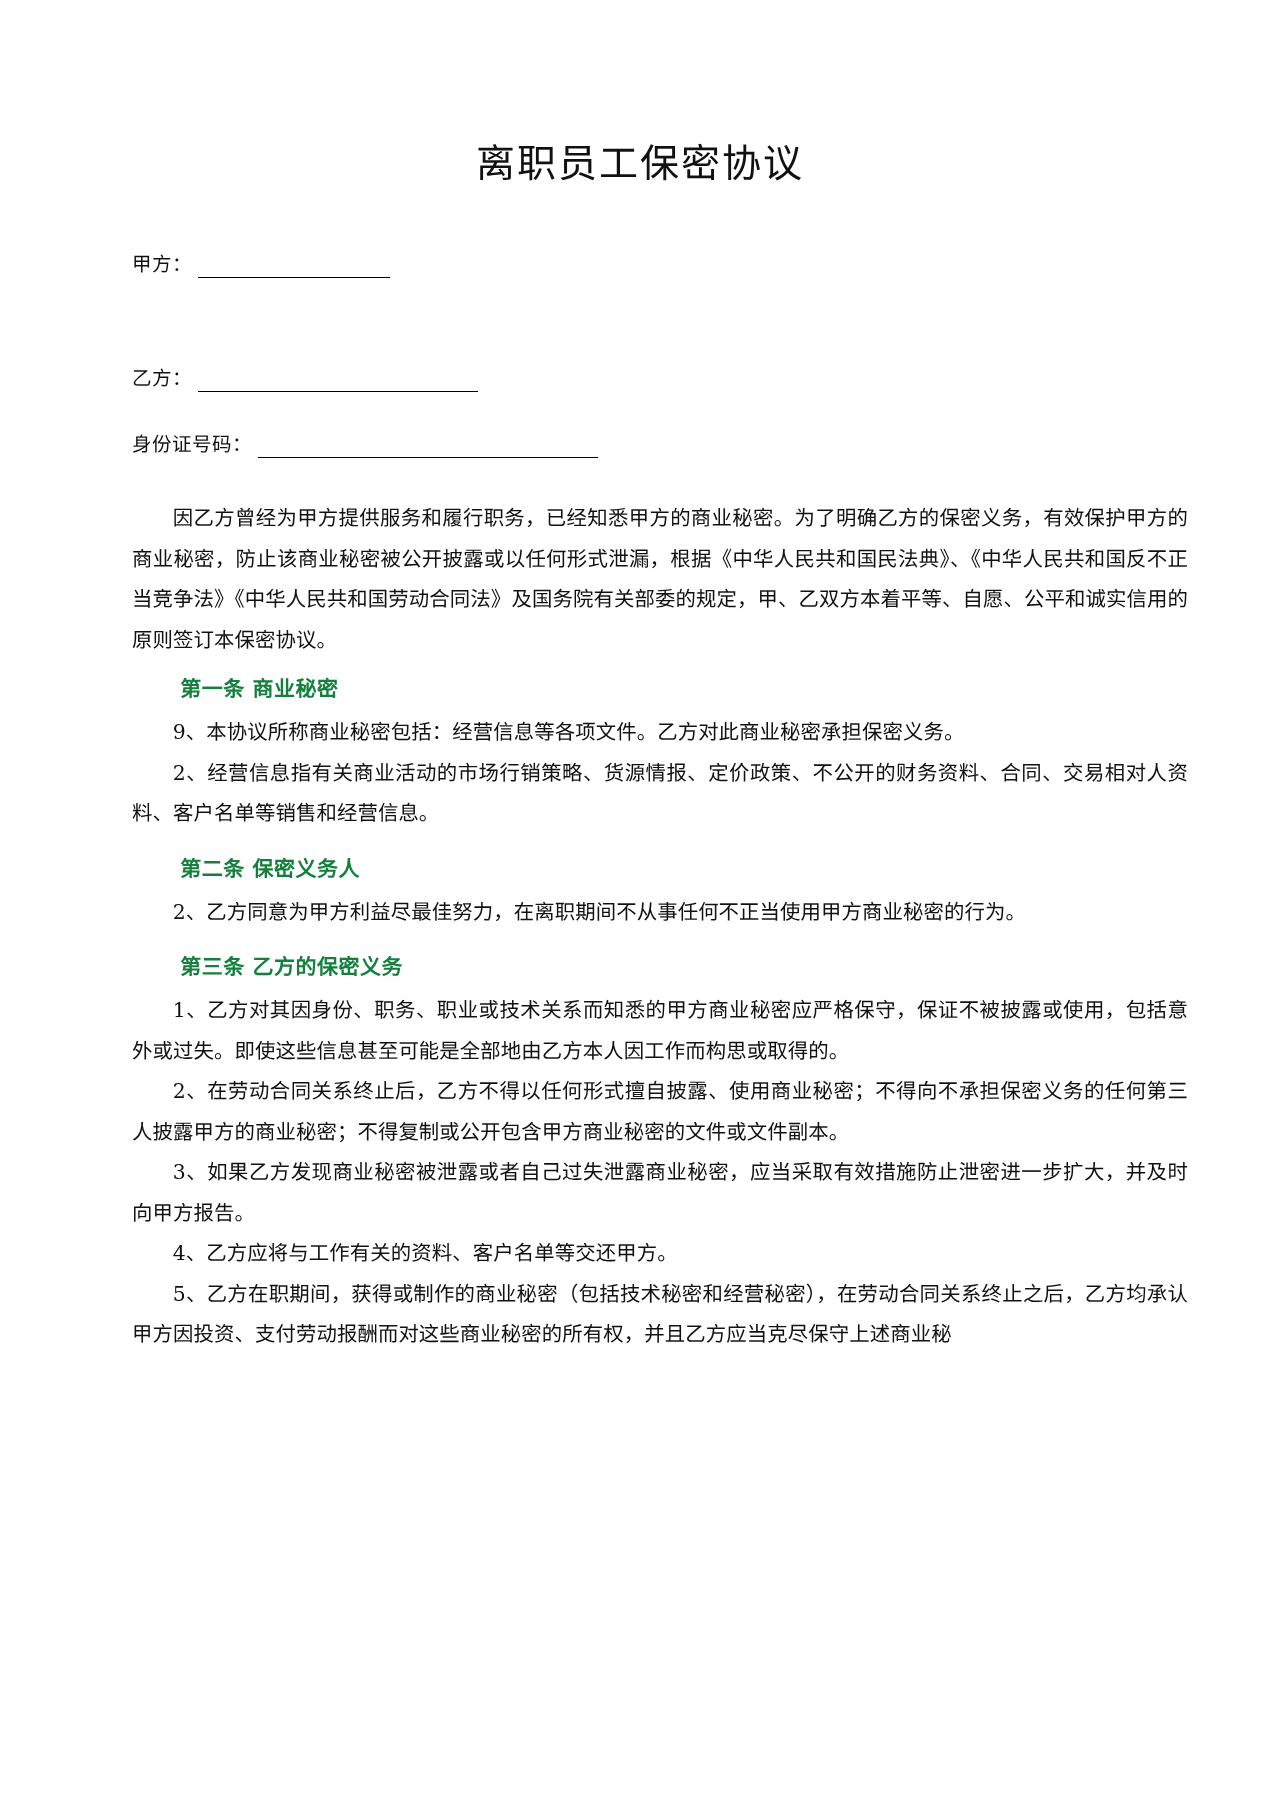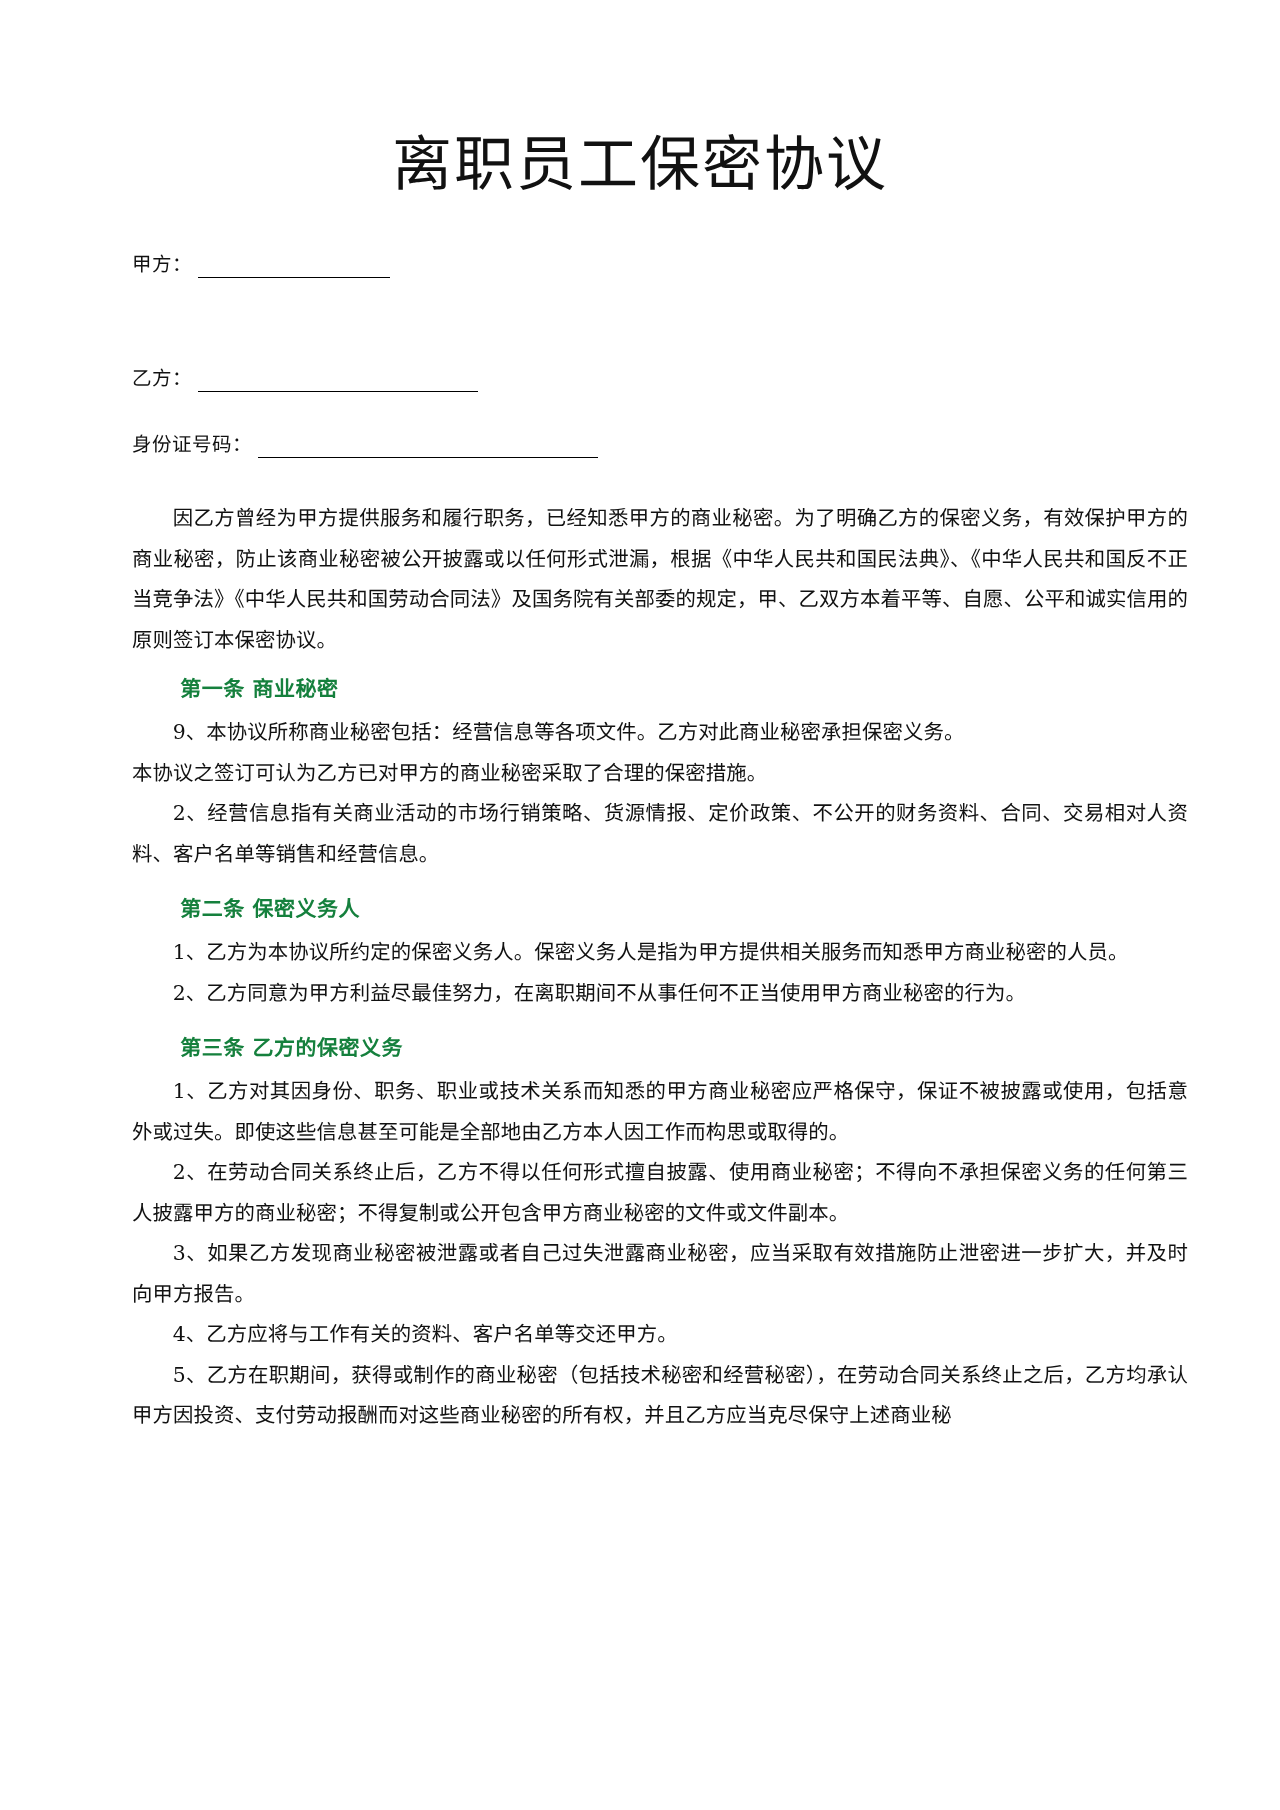--- a/index.html
+++ b/index.html
@@ -29,21 +29,21 @@
   }
 
   
   .doc-title {
     position: absolute;
     left: 0;
     top: 134px;
     width: 1280px;
     text-align: center;
     font-family: "DejaVu Serif", "Liberation Serif", serif;
-    font-size: 60px;
+    font-size: 39px;
     line-height: 60px;
     letter-spacing: 2px;
     font-weight: 400;
     color: #111111;
     white-space: nowrap;
   }
 
   
   .field-block {
     position: absolute;
@@ -142,27 +142,25 @@
   </div>
 
   <div class="body-wrap">
 
     <p class="para indent2">因乙方曾经为甲方提供服务和履行职务，已经知悉甲方的商业秘密。为了明确乙方的保密义务，有效保护甲方的商业秘密，防止该商业秘密被公开披露或以任何形式泄漏，根据《中华人民共和国民法典》、《中华人民共和国反不正当竞争法》《中华人民共和国劳动合同法》及国务院有关部委的规定，甲、乙双方本着平等、自愿、公平和诚实信用的原则签订本保密协议。</p>
 
     <div class="gap-sm"></div>
 
     <h2 class="section">第一条  商业秘密</h2>
     <p class="para indent2">9、本协议所称商业秘密包括：经营信息等各项文件。乙方对此商业秘密承担保密义务。</p>
-    <p class="para indent0">本协议之签订可认为乙方已对甲方的商业秘密采取了合理的保密措施。</p>
     <p class="para indent2">2、经营信息指有关商业活动的市场行销策略、货源情报、定价政策、不公开的财务资料、合同、交易相对人资料、客户名单等销售和经营信息。</p>
 
     <div class="gap-md"></div>
 
     <h2 class="section">第二条  保密义务人</h2>
-    <p class="para indent2">1、乙方为本协议所约定的保密义务人。保密义务人是指为甲方提供相关服务而知悉甲方商业秘密的人员。</p>
     <p class="para indent2">2、乙方同意为甲方利益尽最佳努力，在离职期间不从事任何不正当使用甲方商业秘密的行为。</p>
 
     <div class="gap-md"></div>
 
     <h2 class="section">第三条  乙方的保密义务</h2>
     <p class="para indent2">1、乙方对其因身份、职务、职业或技术关系而知悉的甲方商业秘密应严格保守，保证不被披露或使用，包括意外或过失。即使这些信息甚至可能是全部地由乙方本人因工作而构思或取得的。</p>
     <p class="para indent2">2、在劳动合同关系终止后，乙方不得以任何形式擅自披露、使用商业秘密；不得向不承担保密义务的任何第三人披露甲方的商业秘密；不得复制或公开包含甲方商业秘密的文件或文件副本。</p>
     <p class="para indent2">3、如果乙方发现商业秘密被泄露或者自己过失泄露商业秘密，应当采取有效措施防止泄密进一步扩大，并及时向甲方报告。</p>
     <p class="para indent2">4、乙方应将与工作有关的资料、客户名单等交还甲方。</p>
     <p class="para indent2">5、乙方在职期间，获得或制作的商业秘密（包括技术秘密和经营秘密），在劳动合同关系终止之后，乙方均承认甲方因投资、支付劳动报酬而对这些商业秘密的所有权，并且乙方应当克尽保守上述商业秘</p>

